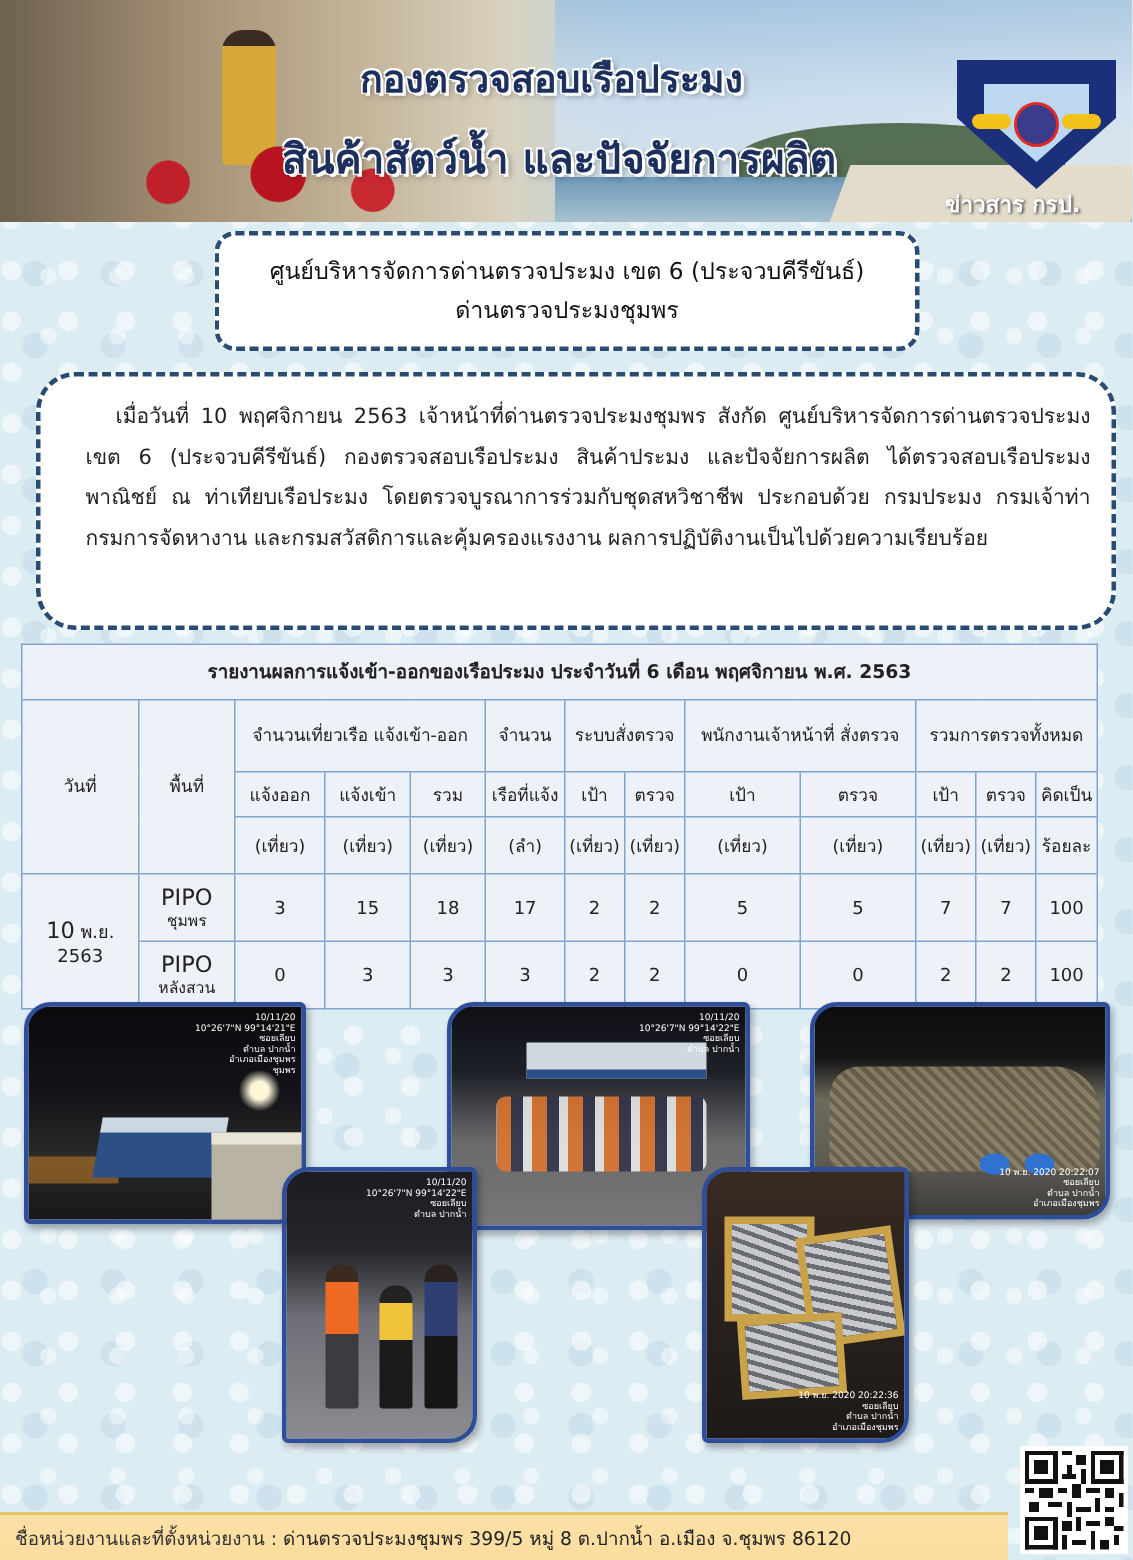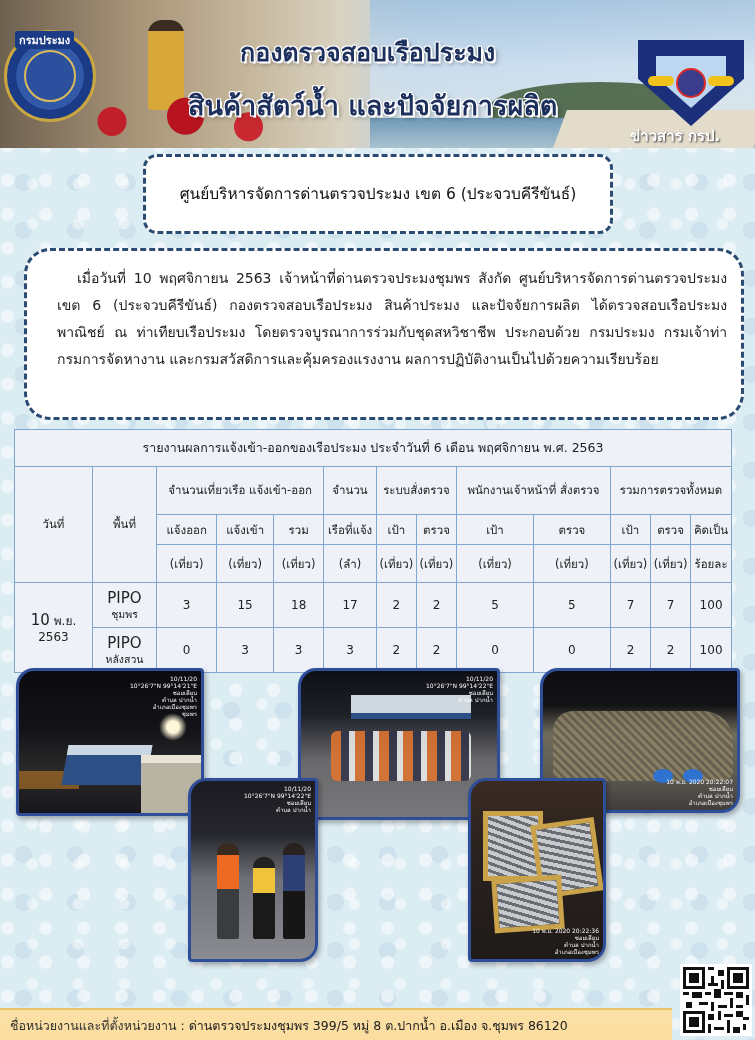--- a/index.html
+++ b/index.html
@@ -128,21 +128,21 @@
     position: absolute; left: 14px; top: 429px; width: 718px;
     border-collapse: collapse;
     background: #eef1f8;
     font-size: 11.5px; color: #222;
   }
   .report-table td, .report-table th {
     border: 1px solid #7fa6cd;
     text-align: center; vertical-align: middle;
     font-weight: normal;
   }
-  .report-table .caption-row td { height: 37px; font-size: 12.5px; }
+  .report-table .caption-row td { height: 37px; font-size: 12.5px; font-weight: bold; }
   .report-table .hdr1 td { height: 48px; line-height: 17px; }
   .report-table .hdr2 td { height: 30px; }
   .report-table .hdr3 td { height: 38px; }
   .report-table .data-row td { height: 45px; font-size: 12px; }
   .area-cell .code { font-size: 15px; display: block; line-height: 18px; }
   .area-cell .name { font-size: 10.5px; display: block; line-height: 14px; }
   .date-cell .day { font-size: 15px; }
   .date-cell .mon { font-size: 12px; }
 
   
@@ -205,39 +205,36 @@
 <body>
 
 <div class="banner">
   <div class="sky"></div>
   <div class="hill"></div>
   <div class="sea"></div>
   <div class="beach"></div>
   <div class="statue"></div>
   <div class="flowers"></div>
 
-  <div class="seal-left">
-    <span class="txt">กรมประมง</span>
-    <div class="inner"></div>
-  </div>
 
   <div class="banner-title t1">กองตรวจสอบเรือประมง</div>
   <div class="banner-title t2">สินค้าสัตว์น้ำ และปัจจัยการผลิต</div>
 
   <div class="badge-right">
     <div class="ring"></div>
     <div class="wing l"></div>
     <div class="wing r"></div>
     <div class="emblem"></div>
   </div>
   <div class="news-label">ข่าวสาร กรป.</div>
 </div>
 
 <div class="heading-box">
   <div class="h1">ศูนย์บริหารจัดการด่านตรวจประมง เขต 6 (ประจวบคีรีขันธ์)</div>
+  <div class="h2">ด่านตรวจประมงชุมพร</div>
 </div>
 
 <div class="para-box">
   <p>เมื่อวันที่ 10 พฤศจิกายน 2563 เจ้าหน้าที่ด่านตรวจประมงชุมพร สังกัด ศูนย์บริหารจัดการด่านตรวจประมงเขต 6 (ประจวบคีรีขันธ์) กองตรวจสอบเรือประมง สินค้าประมง และปัจจัยการผลิต ได้ตรวจสอบเรือประมงพาณิชย์ ณ ท่าเทียบเรือประมง โดยตรวจบูรณาการร่วมกับชุดสหวิชาชีพ ประกอบด้วย กรมประมง กรมเจ้าท่า กรมการจัดหางาน และกรมสวัสดิการและคุ้มครองแรงงาน ผลการปฏิบัติงานเป็นไปด้วยความเรียบร้อย</p>
 </div>
 
 <table class="report-table">
   <tbody>
       <tr class="caption-row">
     <td colspan="13">รายงานผลการแจ้งเข้า-ออกของเรือประมง  ประจำวันที่ 6 เดือน พฤศจิกายน พ.ศ. 2563</td>

